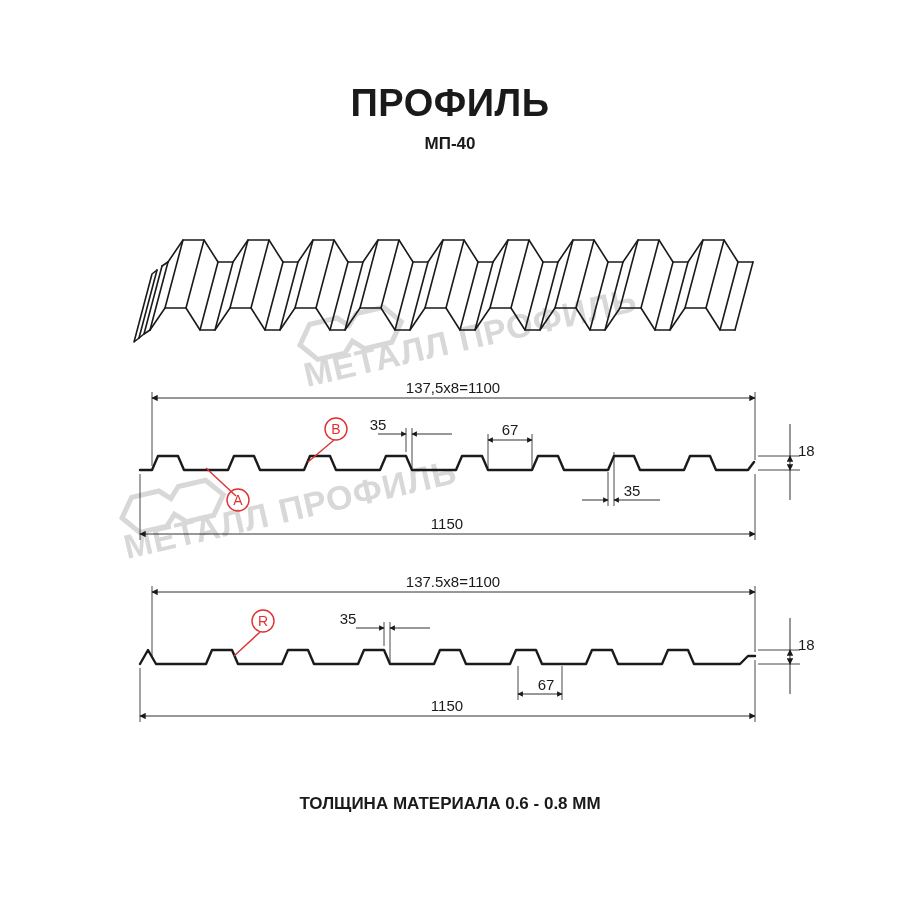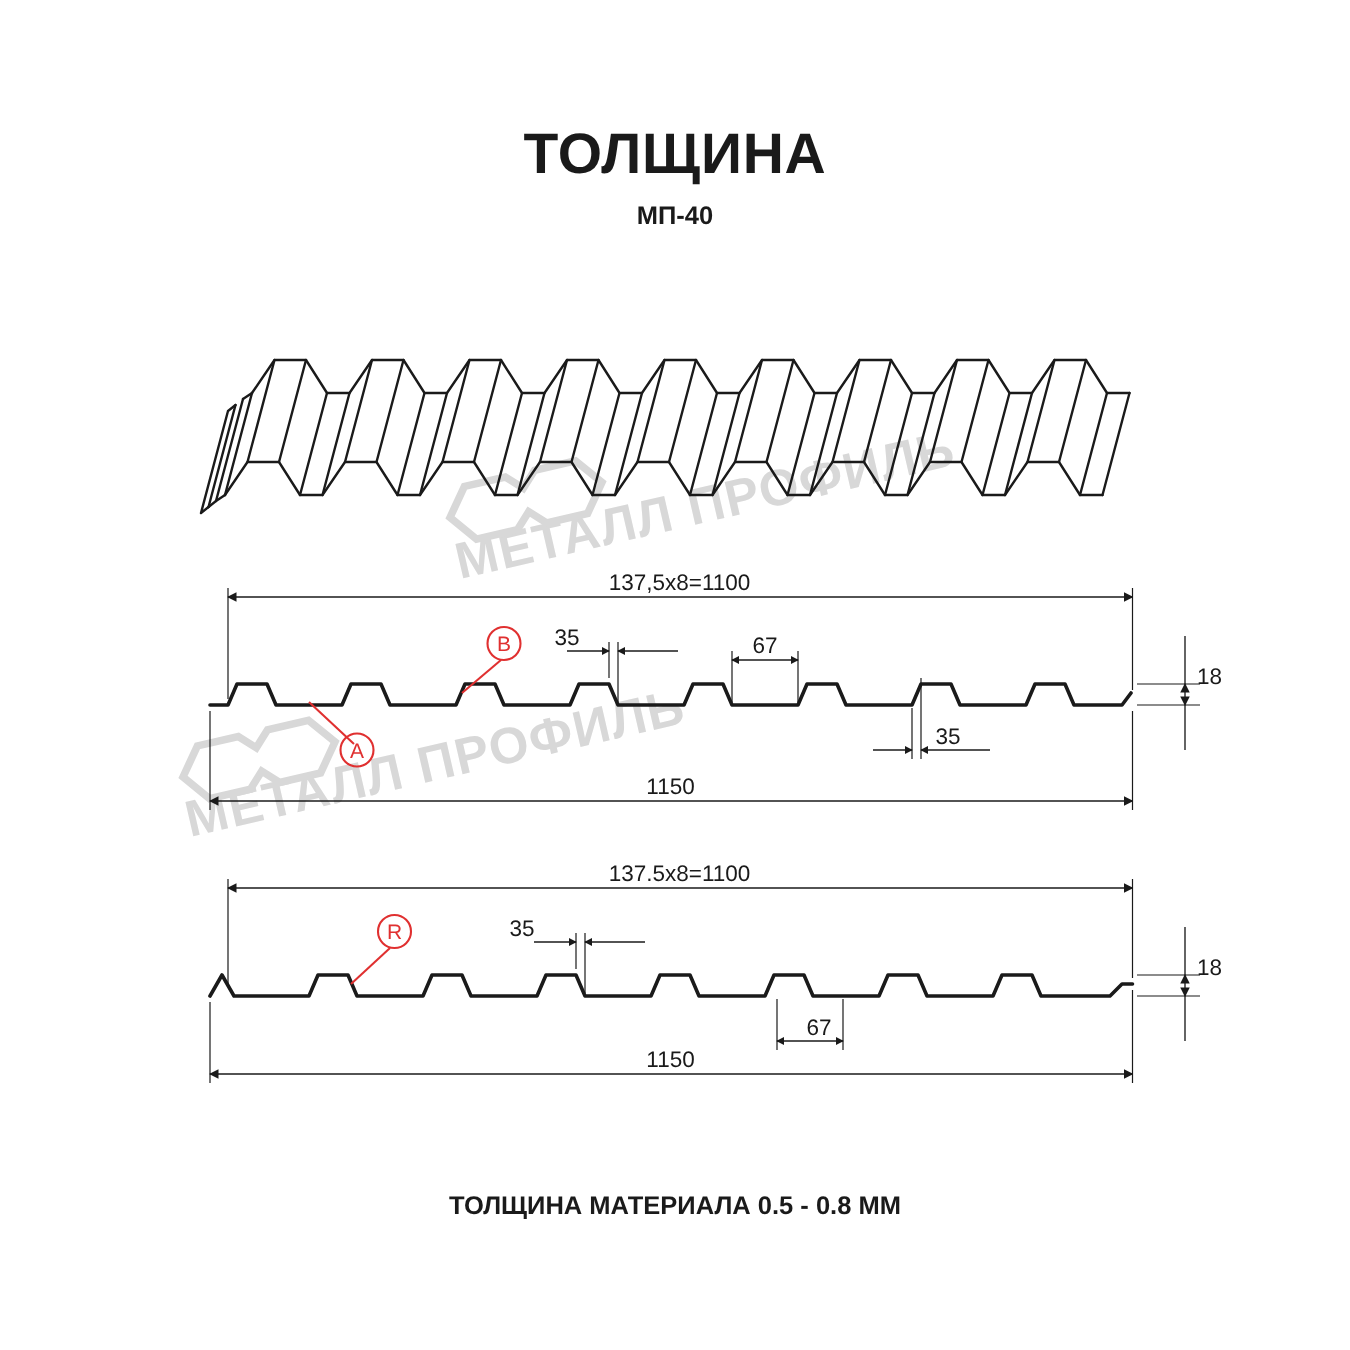--- a/index.html
+++ b/index.html
@@ -68,21 +68,21 @@
     white-space: nowrap;
   }
   .wm1 { top: 318px; left: 300px; }
   .wm2 { top: 490px; left: 120px; }
 </style>
 </head>
 <body>
 
 <div class="page">
 
-  <div class="title">ТОЛЩИНА</div>
+  <div class="title">ПРОФИЛЬ</div>
   <div class="subtitle">МП-40</div>
 
   <div class="wm wm1">МЕТАЛЛ ПРОФИЛЬ</div>
   <div class="wm wm2">МЕТАЛЛ ПРОФИЛЬ</div>
 
   <svg class="draw" width="900" height="900" viewBox="0 0 900 900">
     <defs>
       <marker id="arr" viewBox="0 0 10 10" refX="9" refY="5" markerWidth="7" markerHeight="7" orient="auto-start-reverse">
         <path d="M 0 0 L 10 5 L 0 10 z" fill="#1a1a1a"></path>
       </marker>
@@ -280,14 +280,14 @@
       <text x="546" y="690" text-anchor="middle" font-family="Liberation Sans, sans-serif" font-size="15" fill="#1a1a1a">67</text>
 
       <g>
         <line x1="260" y1="632" x2="234" y2="656" stroke="#e03030" stroke-width="1.4"></line>
         <circle cx="263" cy="621" r="11" fill="none" stroke="#e03030" stroke-width="1.4"></circle>
         <text x="263" y="626" text-anchor="middle" font-family="Liberation Sans, sans-serif" font-size="14" fill="#e03030">R</text>
       </g>
     </g>
   </svg>
 
-  <div class="footer">ТОЛЩИНА МАТЕРИАЛА 0.5 - 0.8 ММ</div>
+  <div class="footer">ТОЛЩИНА МАТЕРИАЛА 0.6 - 0.8 ММ</div>
 </div>
 
 </body></html>

